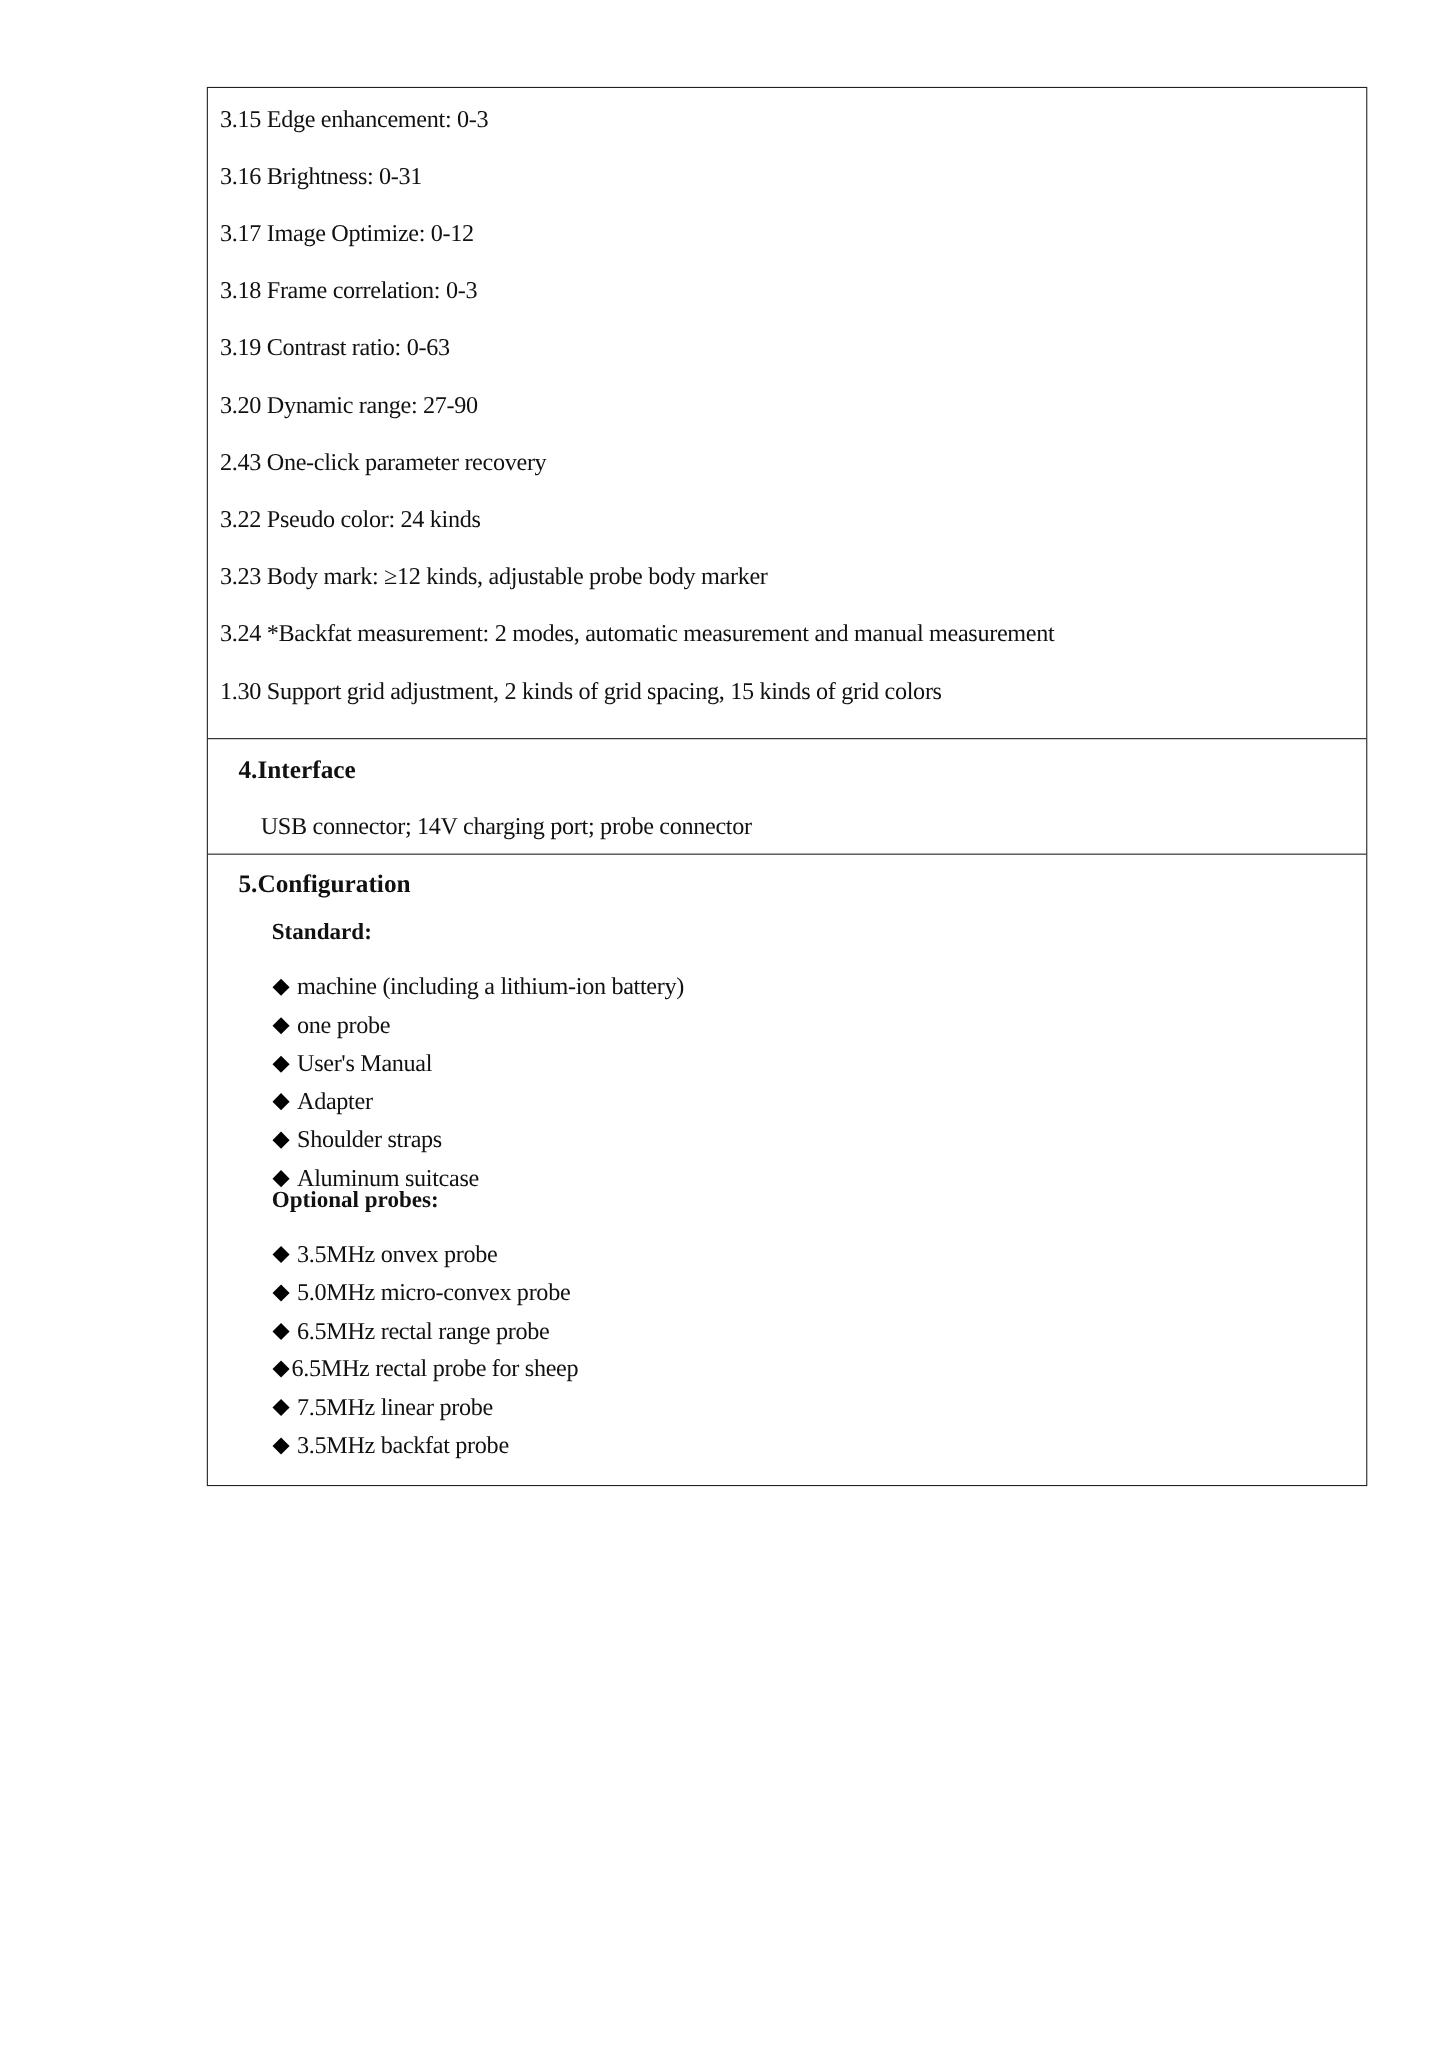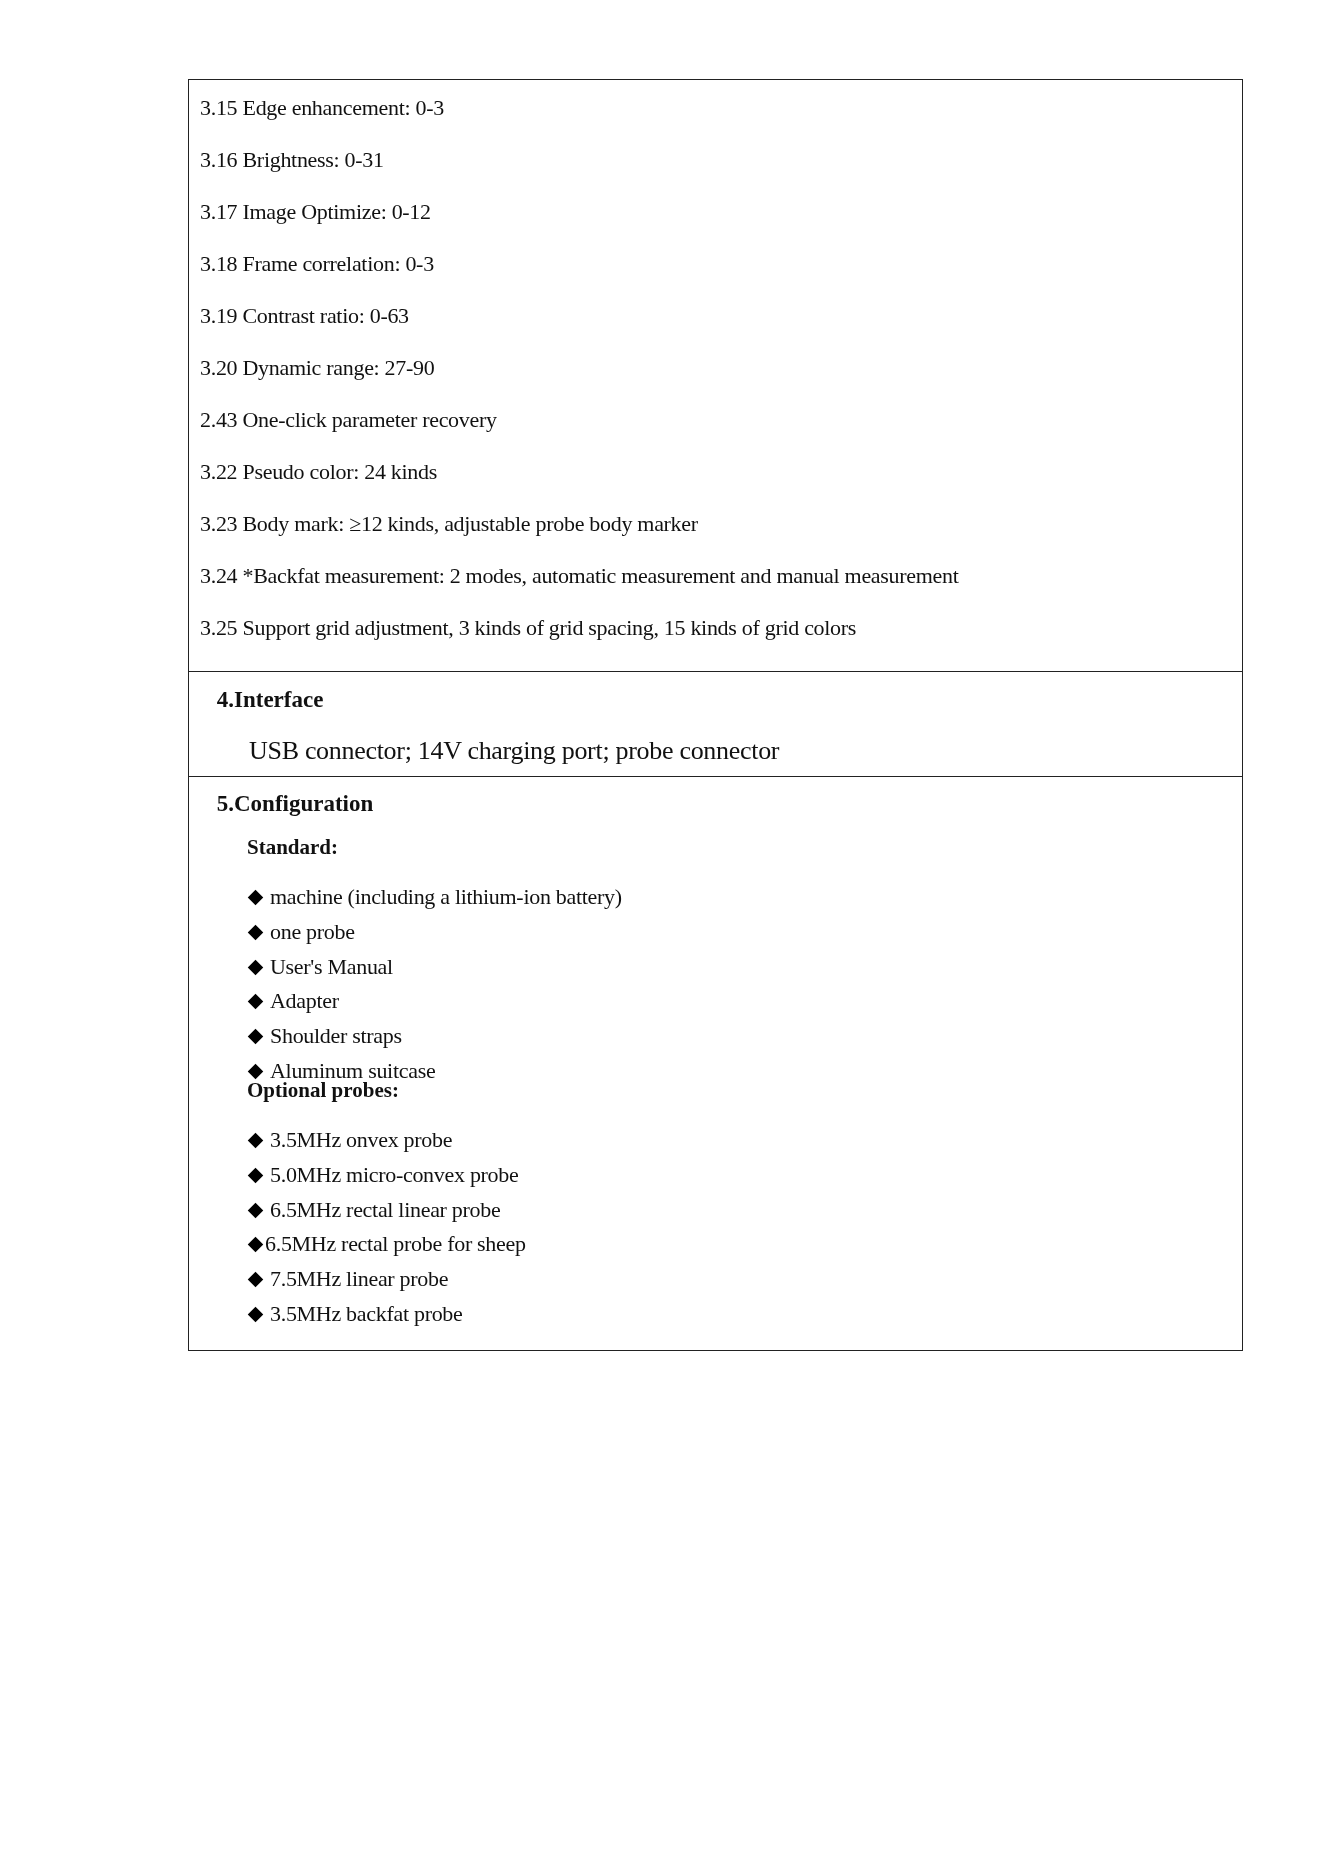--- a/index.html
+++ b/index.html
@@ -21,21 +21,21 @@
       position: absolute; left: 11px; font-size: 22px; line-height: 26px;
       white-space: nowrap; letter-spacing: -0.3px;
     }
     .sec-title {
       position: absolute; left: 11px; font-size: 23px; font-weight: bold; line-height: 28px;
       white-space: nowrap;
       text-align: right;
     }
     .sec-title .num { display: inline-block; width: 34px; }
     .plain-line {
-      position: absolute; left: 60px; font-size: 26px; line-height: 26px; white-space: nowrap;
+      position: absolute; left: 48px; font-size: 22px; line-height: 26px; white-space: nowrap;
       letter-spacing: -0.3px;
       text-align: right;
     }
     .sub-title {
       position: absolute; left: 58px; font-size: 21px; font-weight: bold; line-height: 26px; white-space: nowrap;
     }
     .bullet {
       position: absolute; left: 58px; font-size: 22px; line-height: 26px; white-space: nowrap;
       letter-spacing: -0.3px;
       margin-top: 16px;
@@ -55,21 +55,21 @@
     <div class="spec-row" style="top:15px">3.15 Edge enhancement: 0-3</div>
     <div class="spec-row" style="top:67px">3.16 Brightness: 0-31</div>
     <div class="spec-row" style="top:119px">3.17 Image Optimize: 0-12</div>
     <div class="spec-row" style="top:171px">3.18 Frame correlation: 0-3</div>
     <div class="spec-row" style="top:223px">3.19 Contrast ratio: 0-63</div>
     <div class="spec-row" style="top:275px">3.20 Dynamic range: 27-90</div>
     <div class="spec-row" style="top:327px">2.43 One-click parameter recovery</div>
     <div class="spec-row" style="top:379px">3.22 Pseudo color: 24 kinds</div>
     <div class="spec-row" style="top:431px">3.23 Body mark: ≥12 kinds, adjustable probe  body marker</div>
     <div class="spec-row" style="top:483px">3.24 *Backfat measurement: 2 modes, automatic measurement and manual measurement</div>
-    <div class="spec-row" style="top:535px">3.25 Support grid adjustment, 3 kinds of grid spacing, 15 kinds of grid colors</div>
+    <div class="spec-row" style="top:535px">1.30 Support grid adjustment, 2 kinds of grid spacing, 15 kinds of grid colors</div>
   </div>
 
   <div class="section sec-interface">
     <div class="sec-title" style="top:14px">
       <span class="num">4.</span><span>Interface</span>
     </div>
     <div class="plain-line" style="top:66px">USB connector; 14V charging port; probe connector</div>
   </div>
 
   <div class="section sec-config">
@@ -82,19 +82,19 @@
     <div class="bullet" style="top:126px"><span class="diamond"></span><span>one probe</span></div>
     <div class="bullet" style="top:161px"><span class="diamond"></span><span>User's Manual</span></div>
     <div class="bullet" style="top:195px"><span class="diamond"></span><span>Adapter</span></div>
     <div class="bullet" style="top:230px"><span class="diamond"></span><span>Shoulder straps</span></div>
     <div class="bullet" style="top:265px"><span class="diamond"></span><span>Aluminum suitcase</span></div>
 
     <div class="sub-title" style="top:300px">Optional probes:</div>
 
     <div class="bullet" style="top:334px"><span class="diamond"></span><span>3.5MHz onvex probe</span></div>
     <div class="bullet" style="top:369px"><span class="diamond"></span><span>5.0MHz micro-convex probe</span></div>
-    <div class="bullet" style="top:404px"><span class="diamond"></span><span>6.5MHz rectal linear probe</span></div>
+    <div class="bullet" style="top:404px"><span class="diamond"></span><span>6.5MHz rectal range probe</span></div>
     <div class="bullet" style="top:438px"><span class="diamond tight"></span><span>6.5MHz rectal probe for sheep</span></div>
     <div class="bullet" style="top:473px"><span class="diamond"></span><span>7.5MHz linear probe</span></div>
     <div class="bullet" style="top:508px"><span class="diamond"></span><span>3.5MHz backfat probe</span></div>
   </div>
 
 </div>
 
 </body></html>

